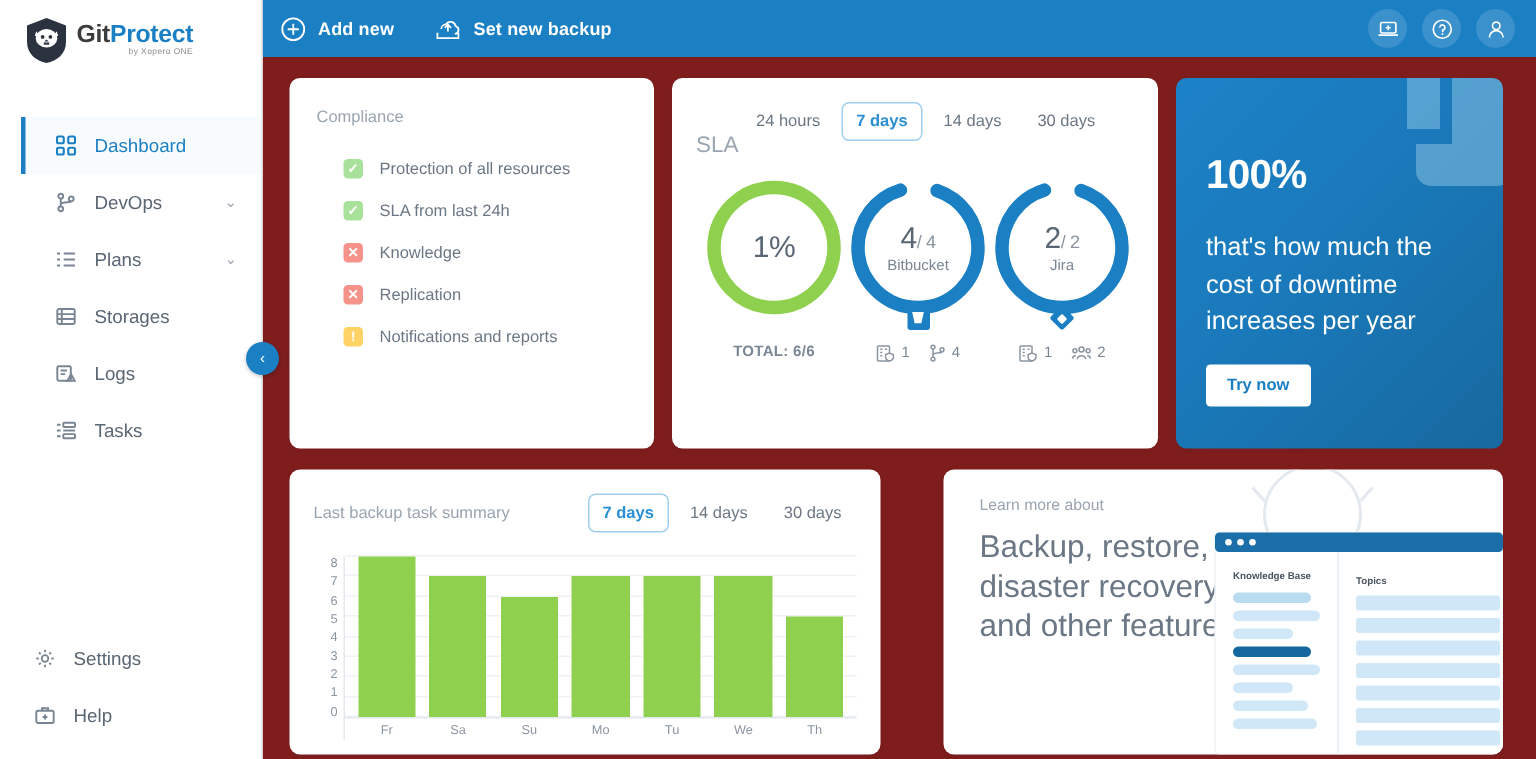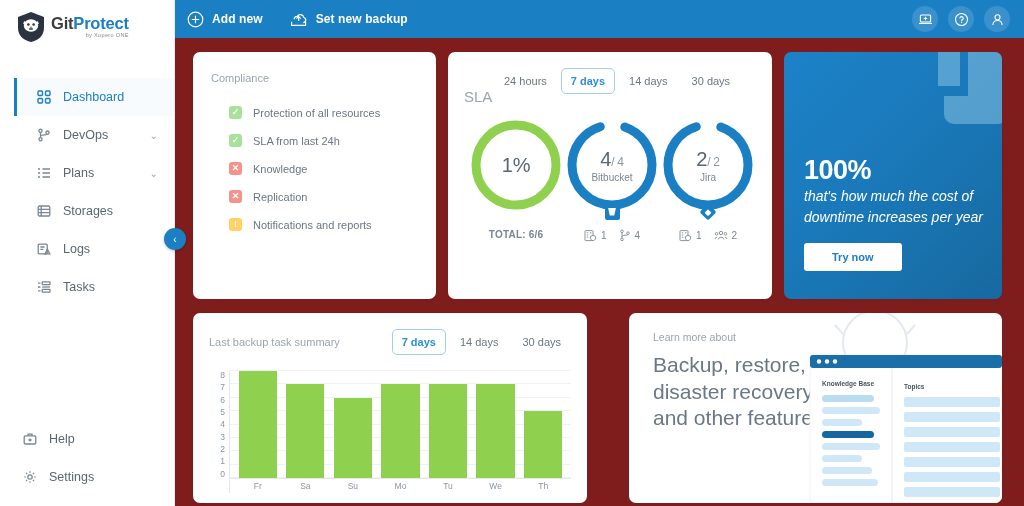--- a/index.html
+++ b/index.html
@@ -124,24 +124,24 @@
 
   
   .card-promo {
     width: 218px; flex: 0 0 218px; height: 247px; border-radius: 7px; position: relative;
     background: linear-gradient(135deg, #1c82c8 0%, #1a79ba 45%, #17699f 100%);
     overflow: hidden; color: #fff; padding: 0 20px;
   }
   .promo-deco { position: absolute; top: -14px; right: -4px; width: 120px; height: 115px; opacity: .45; }
   .promo-inner { position: absolute; left: 20px; bottom: 28px; right: 16px; }
   .promo-big { font-size: 27px; font-weight: 700; letter-spacing: -.5px; }
-  .promo-desc { font-size: 14px; line-height: 1.45; margin-top: 0; font-style: italic; }
+  .promo-desc { font-size: 17px; line-height: 1.45; margin-top: 21px; }
   .promo-btn {
     margin-top: 16px; background: #fff; color: #1b7fc4; font-size: 11px; font-weight: 600;
-    border-radius: 3px; padding: 8px 28px; display: inline-block; cursor: pointer;
+    border-radius: 3px; padding: 8px 14px; display: inline-block; cursor: pointer;
   }
 
   
   .card-chart { width: 394px; flex: 0 0 394px; height: 190px; padding: 16px 16px 0 16px; position: relative; }
   .chart-head { display: flex; align-items: center; }
   .chart-title { font-size: 11px; color: #9aa5b1; }
   .chart-head .filters { margin-left: auto; }
   .plot { margin-top: 16px; height: 122px; display: flex; }
   .y-axis {
     width: 16px; flex: 0 0 16px; display: flex; flex-direction: column-reverse;
@@ -272,36 +272,36 @@
         <span>Tasks</span>
         <span class="chev"></span>
       </div>
 
       <div class="nav-bottom"></div>
     </nav>
 
     <div class="nav-bottom" style="margin-top:auto">
       <div class="nav-item">
         <span class="ic">
+          <svg class="ico" width="14" height="14" viewBox="0 0 14 14" fill="none" stroke="currentColor" stroke-width="1.2">
+            <circle cx="7" cy="7" r="2.2"></circle>
+            <path d="M7 1.2 v1.6 M7 11.2 v1.6 M1.2 7 h1.6 M11.2 7 h1.6 M3 3 l1.1 1.1 M9.9 9.9 l1.1 1.1 M11 3 l-1.1 1.1 M4.1 9.9 L3 11"></path>
+          </svg>
+        </span>
+        <span>Settings</span>
+      </div>
+      <div class="nav-item">
+        <span class="ic">
           <svg class="ico" width="14" height="14" viewBox="0 0 14 14" fill="none" stroke="currentColor" stroke-width="1.3">
             <rect x="1.2" y="3.8" width="11.6" height="8.2" rx="1.2"></rect>
             <path d="M5 3.8 V2.2 h4 v1.6"></path>
               <path d="M7 6.4 v3.2 M5.4 8 h3.2"></path>
           </svg>
         </span>
         <span>Help</span>
-      </div>
-      <div class="nav-item">
-        <span class="ic">
-          <svg class="ico" width="14" height="14" viewBox="0 0 14 14" fill="none" stroke="currentColor" stroke-width="1.2">
-            <circle cx="7" cy="7" r="2.2"></circle>
-            <path d="M7 1.2 v1.6 M7 11.2 v1.6 M1.2 7 h1.6 M11.2 7 h1.6 M3 3 l1.1 1.1 M9.9 9.9 l1.1 1.1 M11 3 l-1.1 1.1 M4.1 9.9 L3 11"></path>
-          </svg>
-        </span>
-        <span>Settings</span>
       </div>
     </div>
 
     <div class="collapse-btn">
       <span>‹</span>
     </div>
   </aside>
 
   <div class="main">
 

